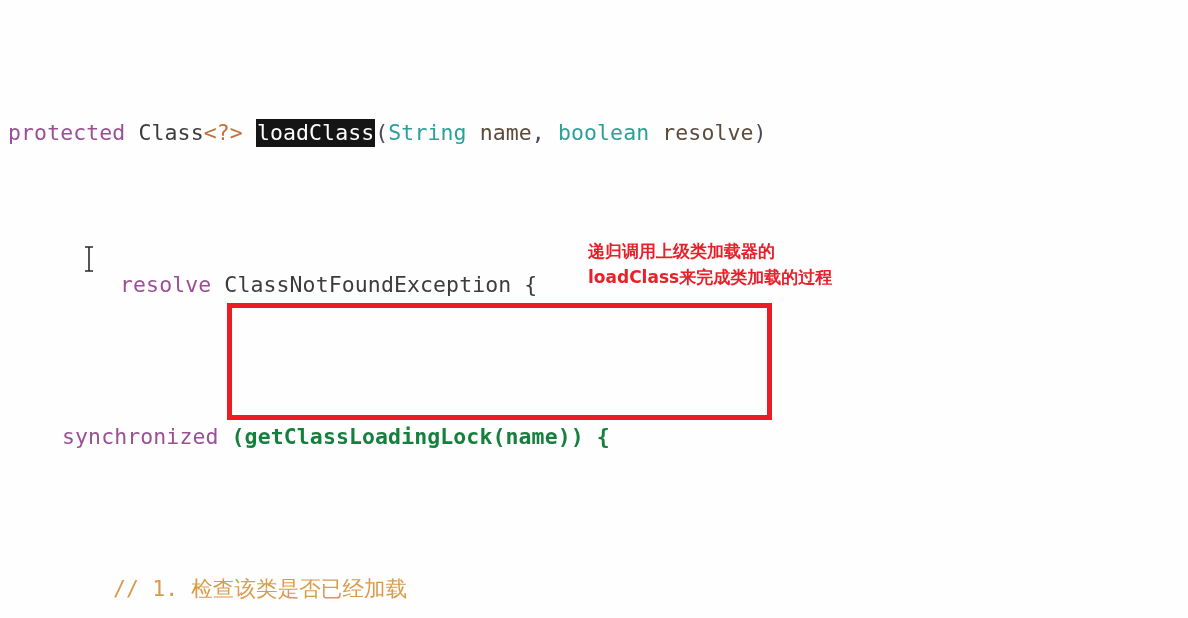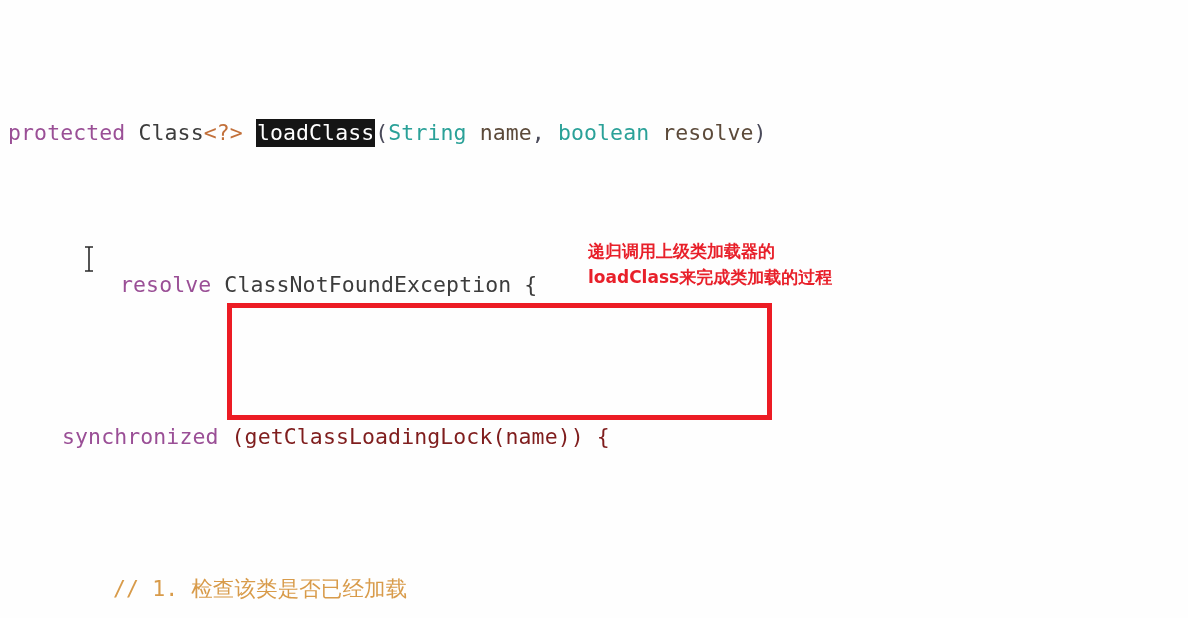--- a/index.html
+++ b/index.html
@@ -33,21 +33,21 @@
   .line {
     height: 38px;
     padding-left: 8px;
     white-space: pre;
   }
 
   
   .kw       { color: #9a4f96; }   
   .type     { color: #3c3c3c; }   
   .gen      { color: #c2703a; }   
-  .plain    { color: #7f1d1d; }
+  .plain    { color: #15803d; font-weight: bold; }
   .prim     { color: #2aa198; }   
   .ident    { color: #5c4a3a; }   
   .cmt      { color: #d89b4a; margin-top: 24px; }   
   .punct    { color: #4a4a5a; }
 
   .hl {
     background: #151515;
     color: #ffffff;
     padding: 1px 1px 2px 1px;
   }

